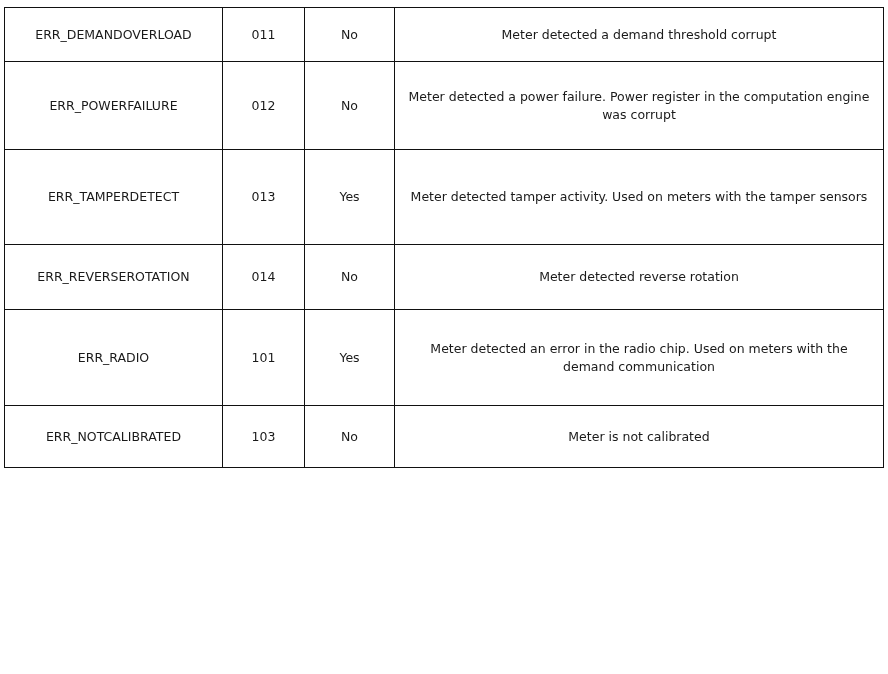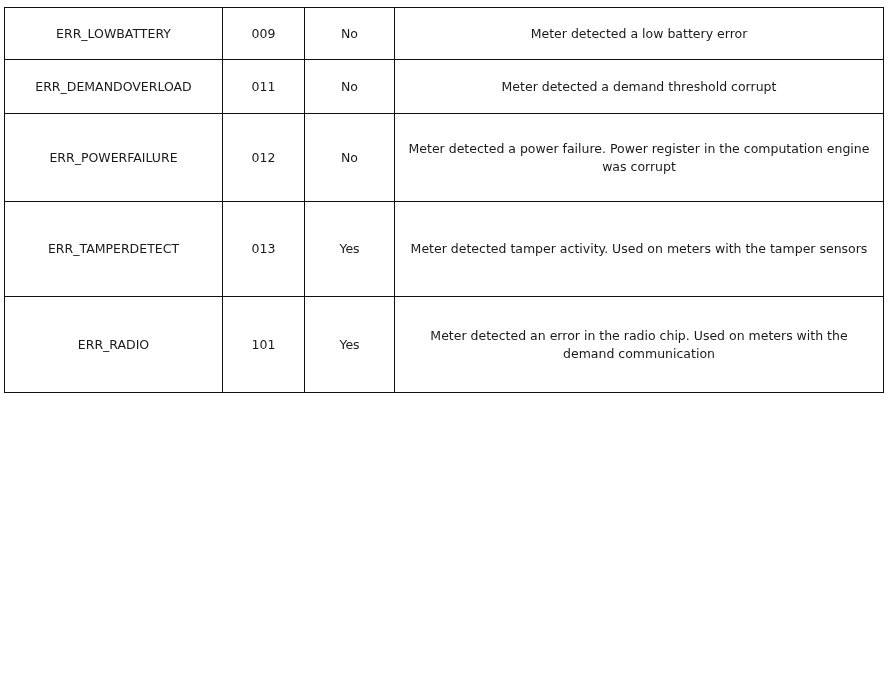--- a/index.html
+++ b/index.html
@@ -26,44 +26,50 @@
 <body>
 
 <table class="err-table">
   <colgroup>
     <col class="c-name">
       <col class="c-code">
       <col class="c-flag">
       <col class="c-desc">
   </colgroup>
   <tbody>
-    <tr style="height:52px">
-      <td>ERR_LOWBATTERY</td>
-      <td>009</td>
-      <td>No</td>
-      <td class="desc">Meter detected a low battery error</td>
-    </tr>
     <tr style="height:54px">
       <td>ERR_DEMANDOVERLOAD</td>
       <td>011</td>
       <td>No</td>
       <td class="desc">Meter detected a demand threshold corrupt</td>
     </tr>
     <tr style="height:88px">
       <td>ERR_POWERFAILURE</td>
       <td>012</td>
       <td>No</td>
       <td class="desc">Meter detected a power failure. Power register in the computation engine was corrupt</td>
     </tr>
     <tr style="height:95px">
       <td>ERR_TAMPERDETECT</td>
       <td>013</td>
       <td>Yes</td>
       <td class="desc">Meter detected tamper activity. Used on meters with the tamper sensors</td>
     </tr>
+    <tr style="height:65px">
+      <td>ERR_REVERSEROTATION</td>
+      <td>014</td>
+      <td>No</td>
+      <td class="desc">Meter detected reverse rotation</td>
+    </tr>
     <tr style="height:96px">
       <td>ERR_RADIO</td>
       <td>101</td>
       <td>Yes</td>
       <td class="desc">Meter detected an error in the radio chip. Used on meters with the demand communication</td>
     </tr>
+    <tr style="height:62px">
+      <td>ERR_NOTCALIBRATED</td>
+      <td>103</td>
+      <td>No</td>
+      <td class="desc">Meter is not calibrated</td>
+    </tr>
   </tbody>
 </table>
 
 </body></html>

